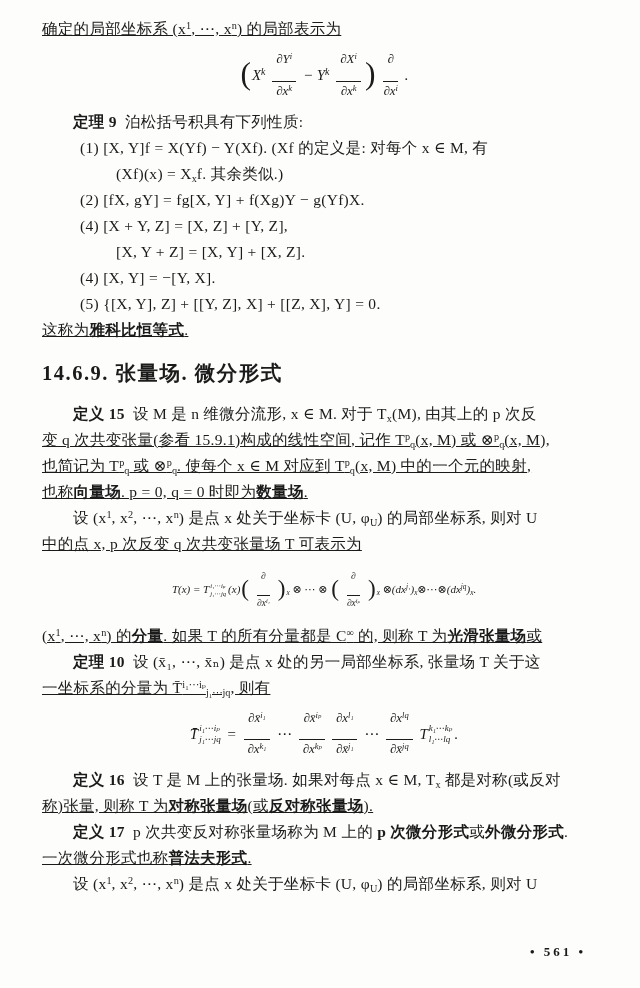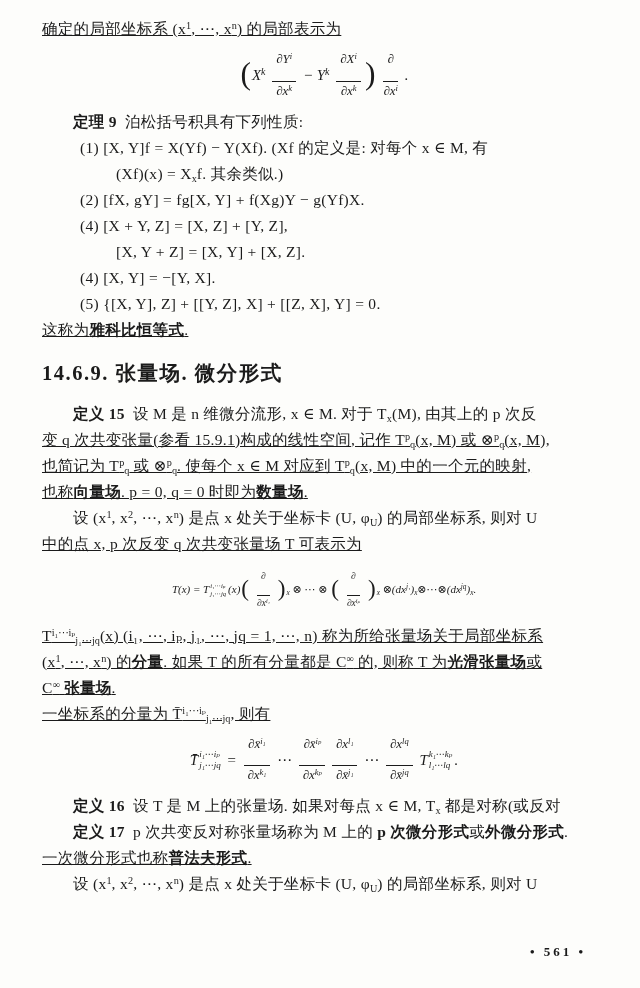--- a/index.html
+++ b/index.html
@@ -103,24 +103,24 @@
       <div class="p li">(5) {[X, Y], Z] + [[Y, Z], X] + [[Z, X], Y] = 0.</div>
       <div class="p flush">这称为<b>雅科比恒等式</b>.</div>
       <div class="heading">14.6.9. 张量场. 微分形式</div>
       <div class="p ind"><b>定义 15</b> 设 M 是 n 维微分流形, x ∈ M. 对于 T<sub>x</sub>(M), 由其上的 p 次反</div>
       <div class="p flush">变 q 次共变张量(参看 15.9.1)构成的线性空间, 记作 T<sup>p</sup><sub>q</sub>(x, M) 或 ⊗<sup>p</sup><sub>q</sub>(x, M),</div>
       <div class="p flush">也简记为 T<sup>p</sup><sub>q</sub> 或 ⊗<sup>p</sup><sub>q</sub>. 使每个 x ∈ M 对应到 T<sup>p</sup><sub>q</sub>(x, M) 中的一个元的映射,</div>
       <div class="p flush">也称<b>向量场</b>. p = 0, q = 0 时即为<b>数量场</b>.</div>
       <div class="p ind">设 (x<sup>1</sup>, x<sup>2</sup>, ⋯, x<sup>n</sup>) 是点 x 处关于坐标卡 (U, φ<sub>U</sub>) 的局部坐标系, 则对 U</div>
       <div class="p flush">中的点 x, p 次反变 q 次共变张量场 T 可表示为</div>
       <div class="math small"><span class="mt">T(x) = T</span><span class="ss"><span>i₁⋯iₚ</span><span>j₁⋯jq</span></span><span class="mt">(x)</span><span class="bp">(</span><span class="frac"><span class="fn">∂</span><span class="fd">∂x<sup>i₁</sup></span></span><span class="bp">)</span><span class="mt"><sub>x</sub> ⊗ ⋯ ⊗ </span><span class="bp">(</span><span class="frac"><span class="fn">∂</span><span class="fd">∂x<sup>iₚ</sup></span></span><span class="bp">)</span><span class="mt"><sub>x</sub> ⊗(dx<sup>j₁</sup>)<sub>x</sub>⊗⋯⊗(dx<sup>jq</sup>)<sub>x</sub>.</span></div>
-      <div class="p flush">T<sup>i₁⋯iₚ</sup><sub>j₁⋯jq</sub>(x) (i₁, ⋯, iₚ, j₁, ⋯, jq = 1, ⋯, n) 称为所给张量场关于局部坐标系</div>
       <div class="p flush">(x<sup>1</sup>, ⋯, x<sup>n</sup>) 的<b>分量</b>. 如果 T 的所有分量都是 C<sup>∞</sup> 的, 则称 T 为<b>光滑张量场</b>或</div>
-      <div class="p flush">C<sup>∞</sup> <b>张量场</b>.</div>
+      <div class="p ind"><b>定理 10</b> 设 (x̄₁, ⋯, x̄ₙ) 是点 x 处的另一局部坐标系, 张量场 T 关于这</div>
       <div class="p flush">一坐标系的分量为 T̄<sup>i₁⋯iₚ</sup><sub>j₁⋯jq</sub>, 则有</div>
       <div class="math"><span class="mt">T̄</span><span class="ss"><span>i₁⋯iₚ</span><span>j₁⋯jq</span></span><span class="mt"> = </span><span class="frac"><span class="fn">∂x̄<sup>i₁</sup></span><span class="fd">∂x<sup>k₁</sup></span></span><span class="mt"> ⋯ </span><span class="frac"><span class="fn">∂x̄<sup>iₚ</sup></span><span class="fd">∂x<sup>kₚ</sup></span></span><span class="frac"><span class="fn">∂x<sup>l₁</sup></span><span class="fd">∂x̄<sup>j₁</sup></span></span><span class="mt"> ⋯ </span><span class="frac"><span class="fn">∂x<sup>lq</sup></span><span class="fd">∂x̄<sup>jq</sup></span></span><span class="mt"> T</span><span class="ss"><span>k₁⋯kₚ</span><span>l₁⋯lq</span></span><span class="mt">.</span></div>
       <div class="p ind"><b>定义 16</b> 设 T 是 M 上的张量场. 如果对每点 x ∈ M, T<sub>x</sub> 都是对称(或反对</div>
+      <div class="p flush">称)张量, 则称 T 为<b>对称张量场</b>(或<b>反对称张量场</b>).</div>
       <div class="p ind"><b>定义 17</b> p 次共变反对称张量场称为 M 上的 <b>p 次微分形式</b>或<b>外微分形式</b>.</div>
       <div class="p flush">一次微分形式也称<b>普法夫形式</b>.</div>
       <div class="p ind">设 (x<sup>1</sup>, x<sup>2</sup>, ⋯, x<sup>n</sup>) 是点 x 处关于坐标卡 (U, φ<sub>U</sub>) 的局部坐标系, 则对 U</div>
     </div>
   <div class="pageno">• 561 •</div>
 </div>
 
 </body></html>

